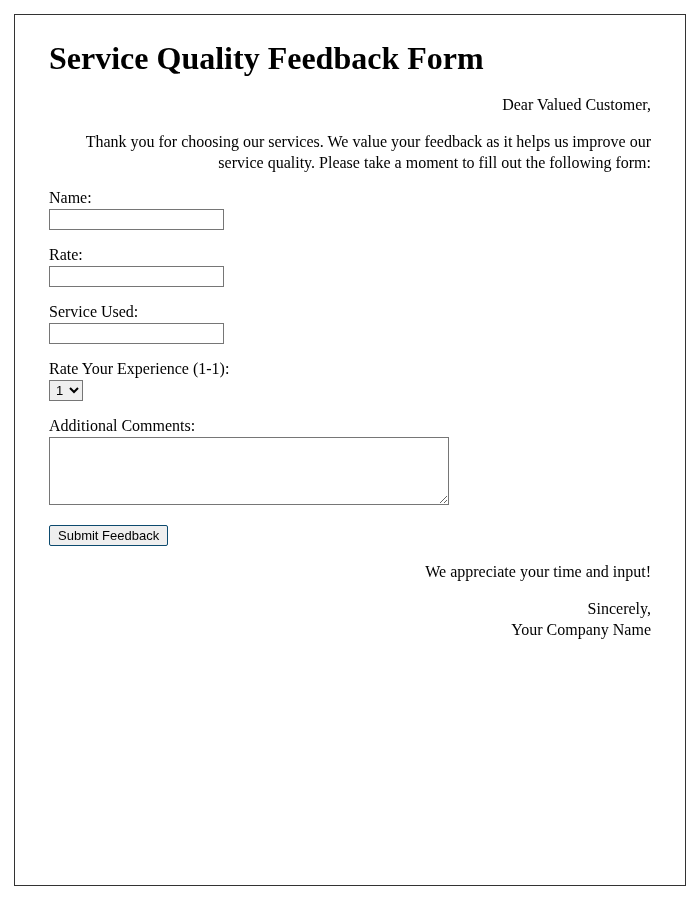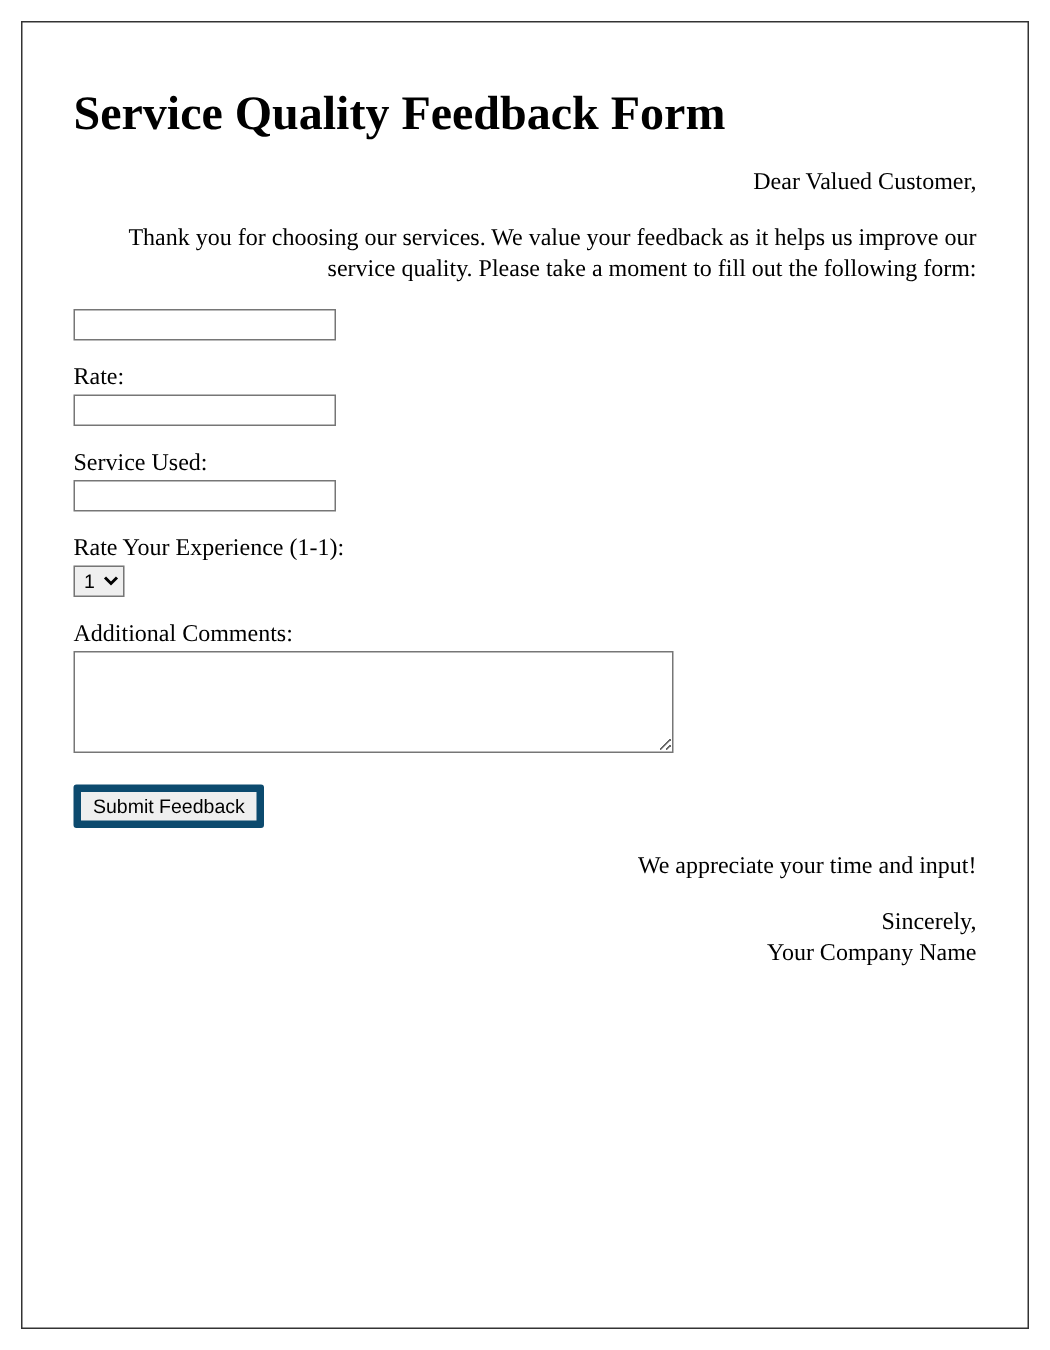--- a/index.html
+++ b/index.html
@@ -8,21 +8,21 @@
     body {
       margin: 0;
       padding: 14px;
       font-family: "Times New Roman", Times, serif;
       background: #fff;
     }
     .page-container {
       border: 1px solid #333;
       width: 672px;
       height: 872px;
-      padding: 34px 34px;
+      padding: 17px 34px;
     }
     h1 {
       font-size: 32px;
       font-weight: bold;
       margin: 8px 0 18px 0;
     }
     p {
       font-size: 16px;
       margin: 0 0 16px 0;
       line-height: 1.3;
@@ -58,21 +58,21 @@
       border: 1px solid #767676;
       padding: 2px;
       font-family: monospace;
       font-size: 13px;
       resize: both;
     }
     button {
       font-family: Arial, sans-serif;
       font-size: 13px;
       padding: 2px 8px;
-      border: 5px solid #0c4a6e;
+      border: 1px solid #0c4a6e;
       background: #efefef;
       border-radius: 2px;
       cursor: pointer;
     }
     .closing-line {
       margin: 0;
     }
     .appreciation {
       margin-top: 16px;
       margin-bottom: 16px;
@@ -86,20 +86,21 @@
 
 <div class="page-container">
 
   <h1>Service Quality Feedback Form</h1>
 
   <p>Dear Valued Customer,</p>
 
   <p>Thank you for choosing our services. We value your feedback as it helps us improve our service quality. Please take a moment to fill out the following form:</p>
 
   <div class="form-group">
+    <label>Name:</label>
     <input type="text" value="" style="">
   </div>
 
   <div class="form-group">
     <label>Rate:</label>
     <input type="text" value="" style="">
   </div>
 
   <div class="form-group">
     <label>Service Used:</label>

